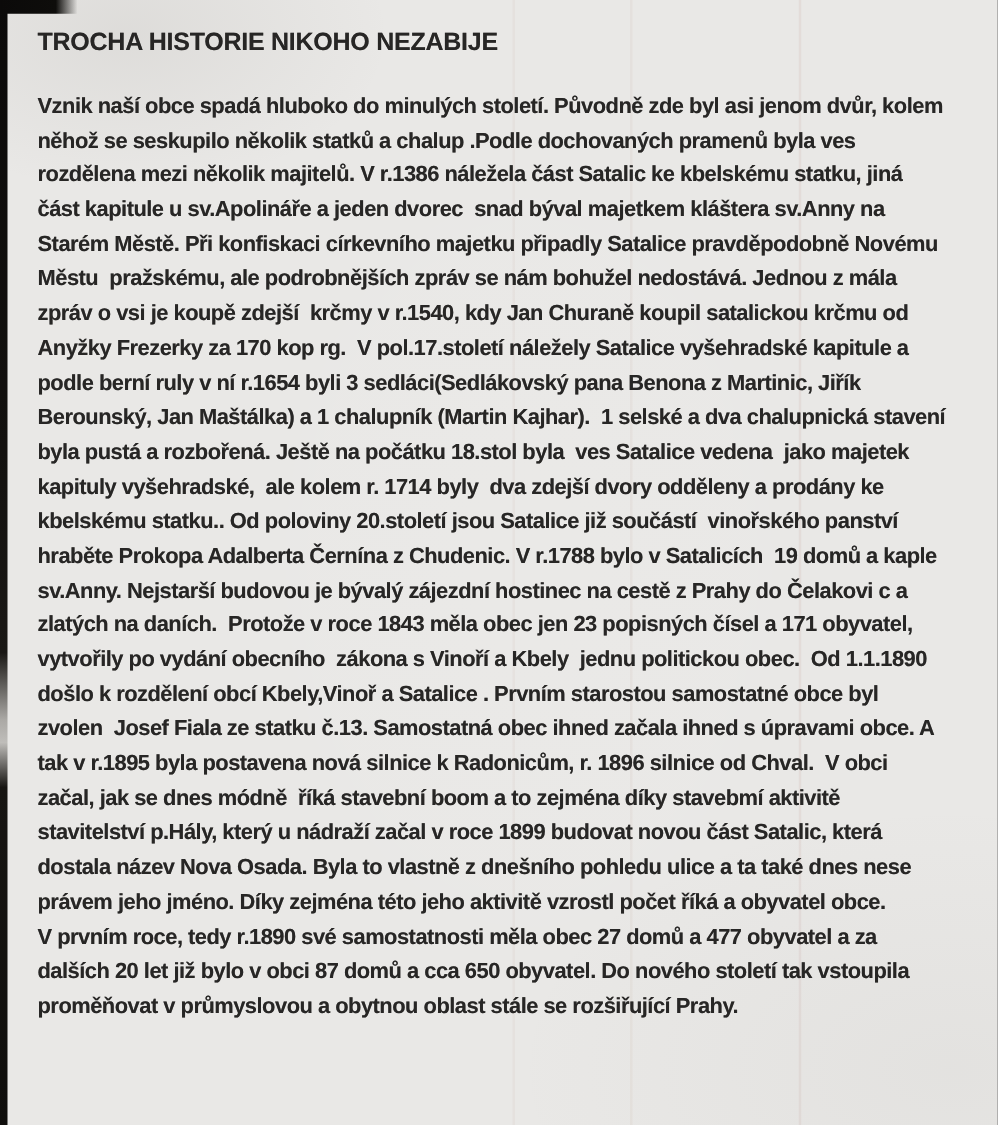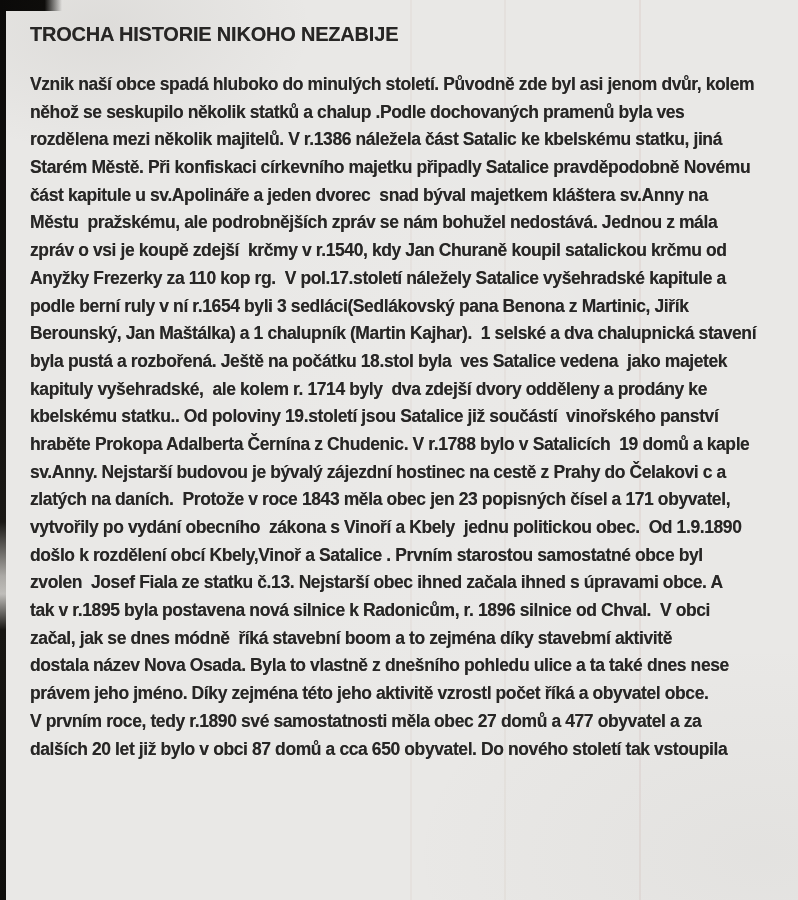--- a/index.html
+++ b/index.html
@@ -91,36 +91,38 @@
   <div class="streak s1"></div>
   <div class="streak s2"></div>
   <div class="streak s3"></div>
 
   <h1 class="doc-title">TROCHA HISTORIE NIKOHO NEZABIJE</h1>
 
   <div class="doc-body">
     <div class="text-line">Vznik naší obce spadá hluboko do minulých století. Původně zde byl asi jenom dvůr, kolem</div>
     <div class="text-line">něhož se seskupilo několik statků a chalup .Podle dochovaných pramenů byla ves</div>
     <div class="text-line">rozdělena mezi několik majitelů. V r.1386 náležela část Satalic ke kbelskému statku, jiná</div>
+    <div class="text-line">část kapitule u sv.Apolináře a jeden dvorec  snad býval majetkem kláštera sv.Anny na</div>
     <div class="text-line">Starém Městě. Při konfiskaci církevního majetku připadly Satalice pravděpodobně Novému</div>
-    <div class="text-line">část kapitule u sv.Apolináře a jeden dvorec  snad býval majetkem kláštera sv.Anny na</div>
     <div class="text-line">Městu  pražskému, ale podrobnějších zpráv se nám bohužel nedostává. Jednou z mála</div>
     <div class="text-line">zpráv o vsi je koupě zdejší  krčmy v r.1540, kdy Jan Churaně koupil satalickou krčmu od</div>
-    <div class="text-line">Anyžky Frezerky za 110 kop rg.  V pol.17.století náležely Satalice vyšehradské kapitule a</div>
+    <div class="text-line">Anyžky Frezerky za 170 kop rg.  V pol.17.století náležely Satalice vyšehradské kapitule a</div>
     <div class="text-line">podle berní ruly v ní r.1654 byli 3 sedláci(Sedlákovský pana Benona z Martinic, Jiřík</div>
     <div class="text-line">Berounský, Jan Maštálka) a 1 chalupník (Martin Kajhar).  1 selské a dva chalupnická stavení</div>
     <div class="text-line">byla pustá a rozbořená. Ještě na počátku 18.stol byla  ves Satalice vedena  jako majetek</div>
     <div class="text-line">kapituly vyšehradské,  ale kolem r. 1714 byly  dva zdejší dvory odděleny a prodány ke</div>
-    <div class="text-line">kbelskému statku.. Od poloviny 19.století jsou Satalice již součástí  vinořského panství</div>
+    <div class="text-line">kbelskému statku.. Od poloviny 20.století jsou Satalice již součástí  vinořského panství</div>
     <div class="text-line">hraběte Prokopa Adalberta Černína z Chudenic. V r.1788 bylo v Satalicích  19 domů a kaple</div>
     <div class="text-line">sv.Anny. Nejstarší budovou je bývalý zájezdní hostinec na cestě z Prahy do Čelakovi c a</div>
     <div class="text-line">zlatých na daních.  Protože v roce 1843 měla obec jen 23 popisných čísel a 171 obyvatel,</div>
-    <div class="text-line">vytvořily po vydání obecního  zákona s Vinoří a Kbely  jednu politickou obec.  Od 1.9.1890</div>
+    <div class="text-line">vytvořily po vydání obecního  zákona s Vinoří a Kbely  jednu politickou obec.  Od 1.1.1890</div>
     <div class="text-line">došlo k rozdělení obcí Kbely,Vinoř a Satalice . Prvním starostou samostatné obce byl</div>
-    <div class="text-line">zvolen  Josef Fiala ze statku č.13. Nejstarší obec ihned začala ihned s úpravami obce. A</div>
+    <div class="text-line">zvolen  Josef Fiala ze statku č.13. Samostatná obec ihned začala ihned s úpravami obce. A</div>
     <div class="text-line">tak v r.1895 byla postavena nová silnice k Radonicům, r. 1896 silnice od Chval.  V obci</div>
     <div class="text-line">začal, jak se dnes módně  říká stavební boom a to zejména díky stavebmí aktivitě</div>
+    <div class="text-line">stavitelství p.Hály, který u nádraží začal v roce 1899 budovat novou část Satalic, která</div>
     <div class="text-line">dostala název Nova Osada. Byla to vlastně z dnešního pohledu ulice a ta také dnes nese</div>
     <div class="text-line">právem jeho jméno. Díky zejména této jeho aktivitě vzrostl počet říká a obyvatel obce.</div>
     <div class="text-line">V prvním roce, tedy r.1890 své samostatnosti měla obec 27 domů a 477 obyvatel a za</div>
     <div class="text-line">dalších 20 let již bylo v obci 87 domů a cca 650 obyvatel. Do nového století tak vstoupila</div>
+    <div class="text-line">proměňovat v průmyslovou a obytnou oblast stále se rozšiřující Prahy.</div>
   </div>
 </div>
 
 </body></html>

